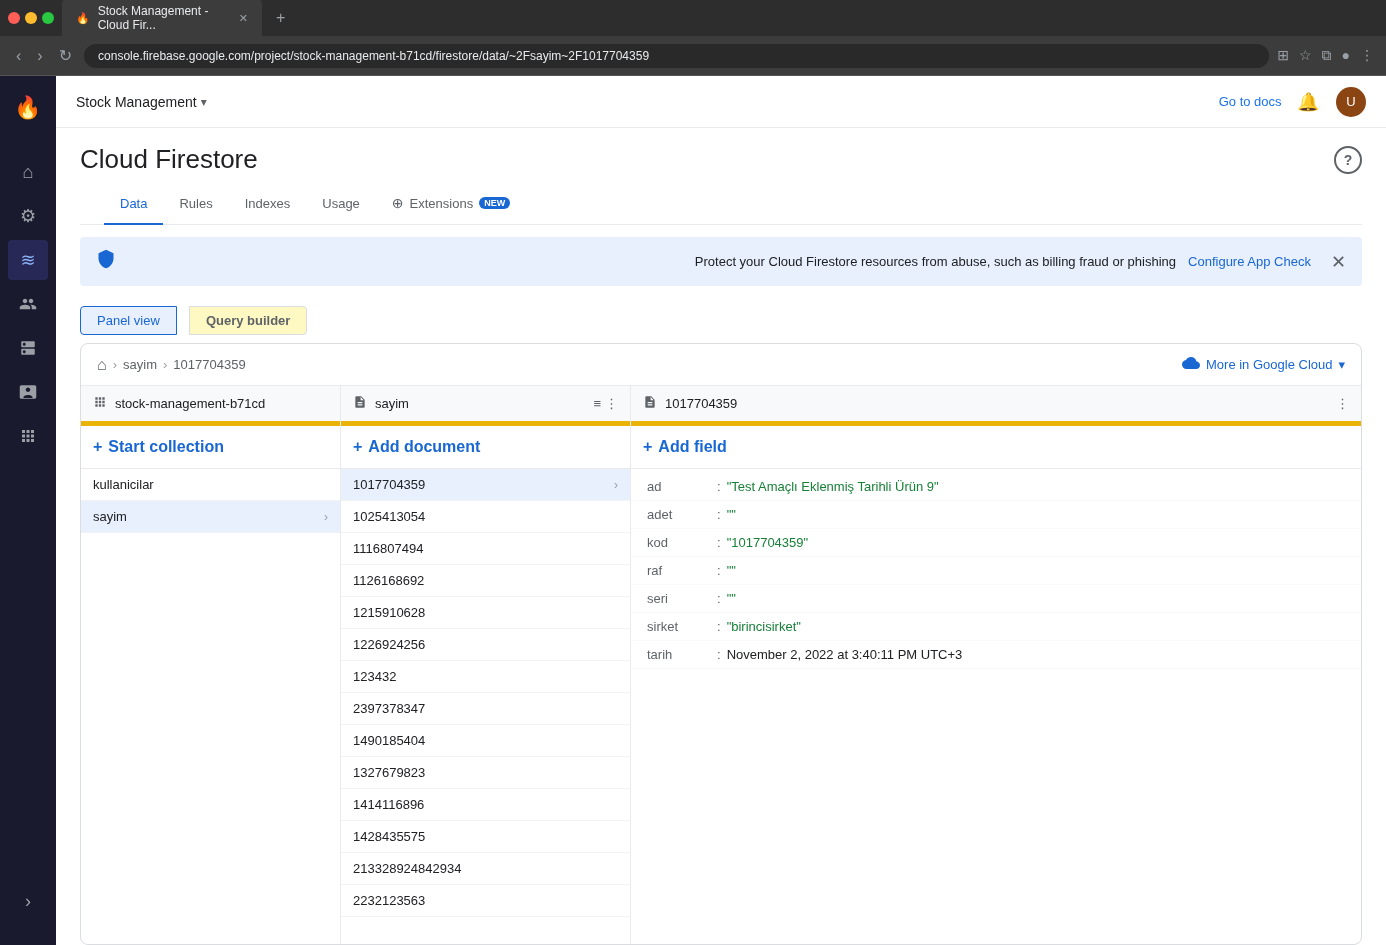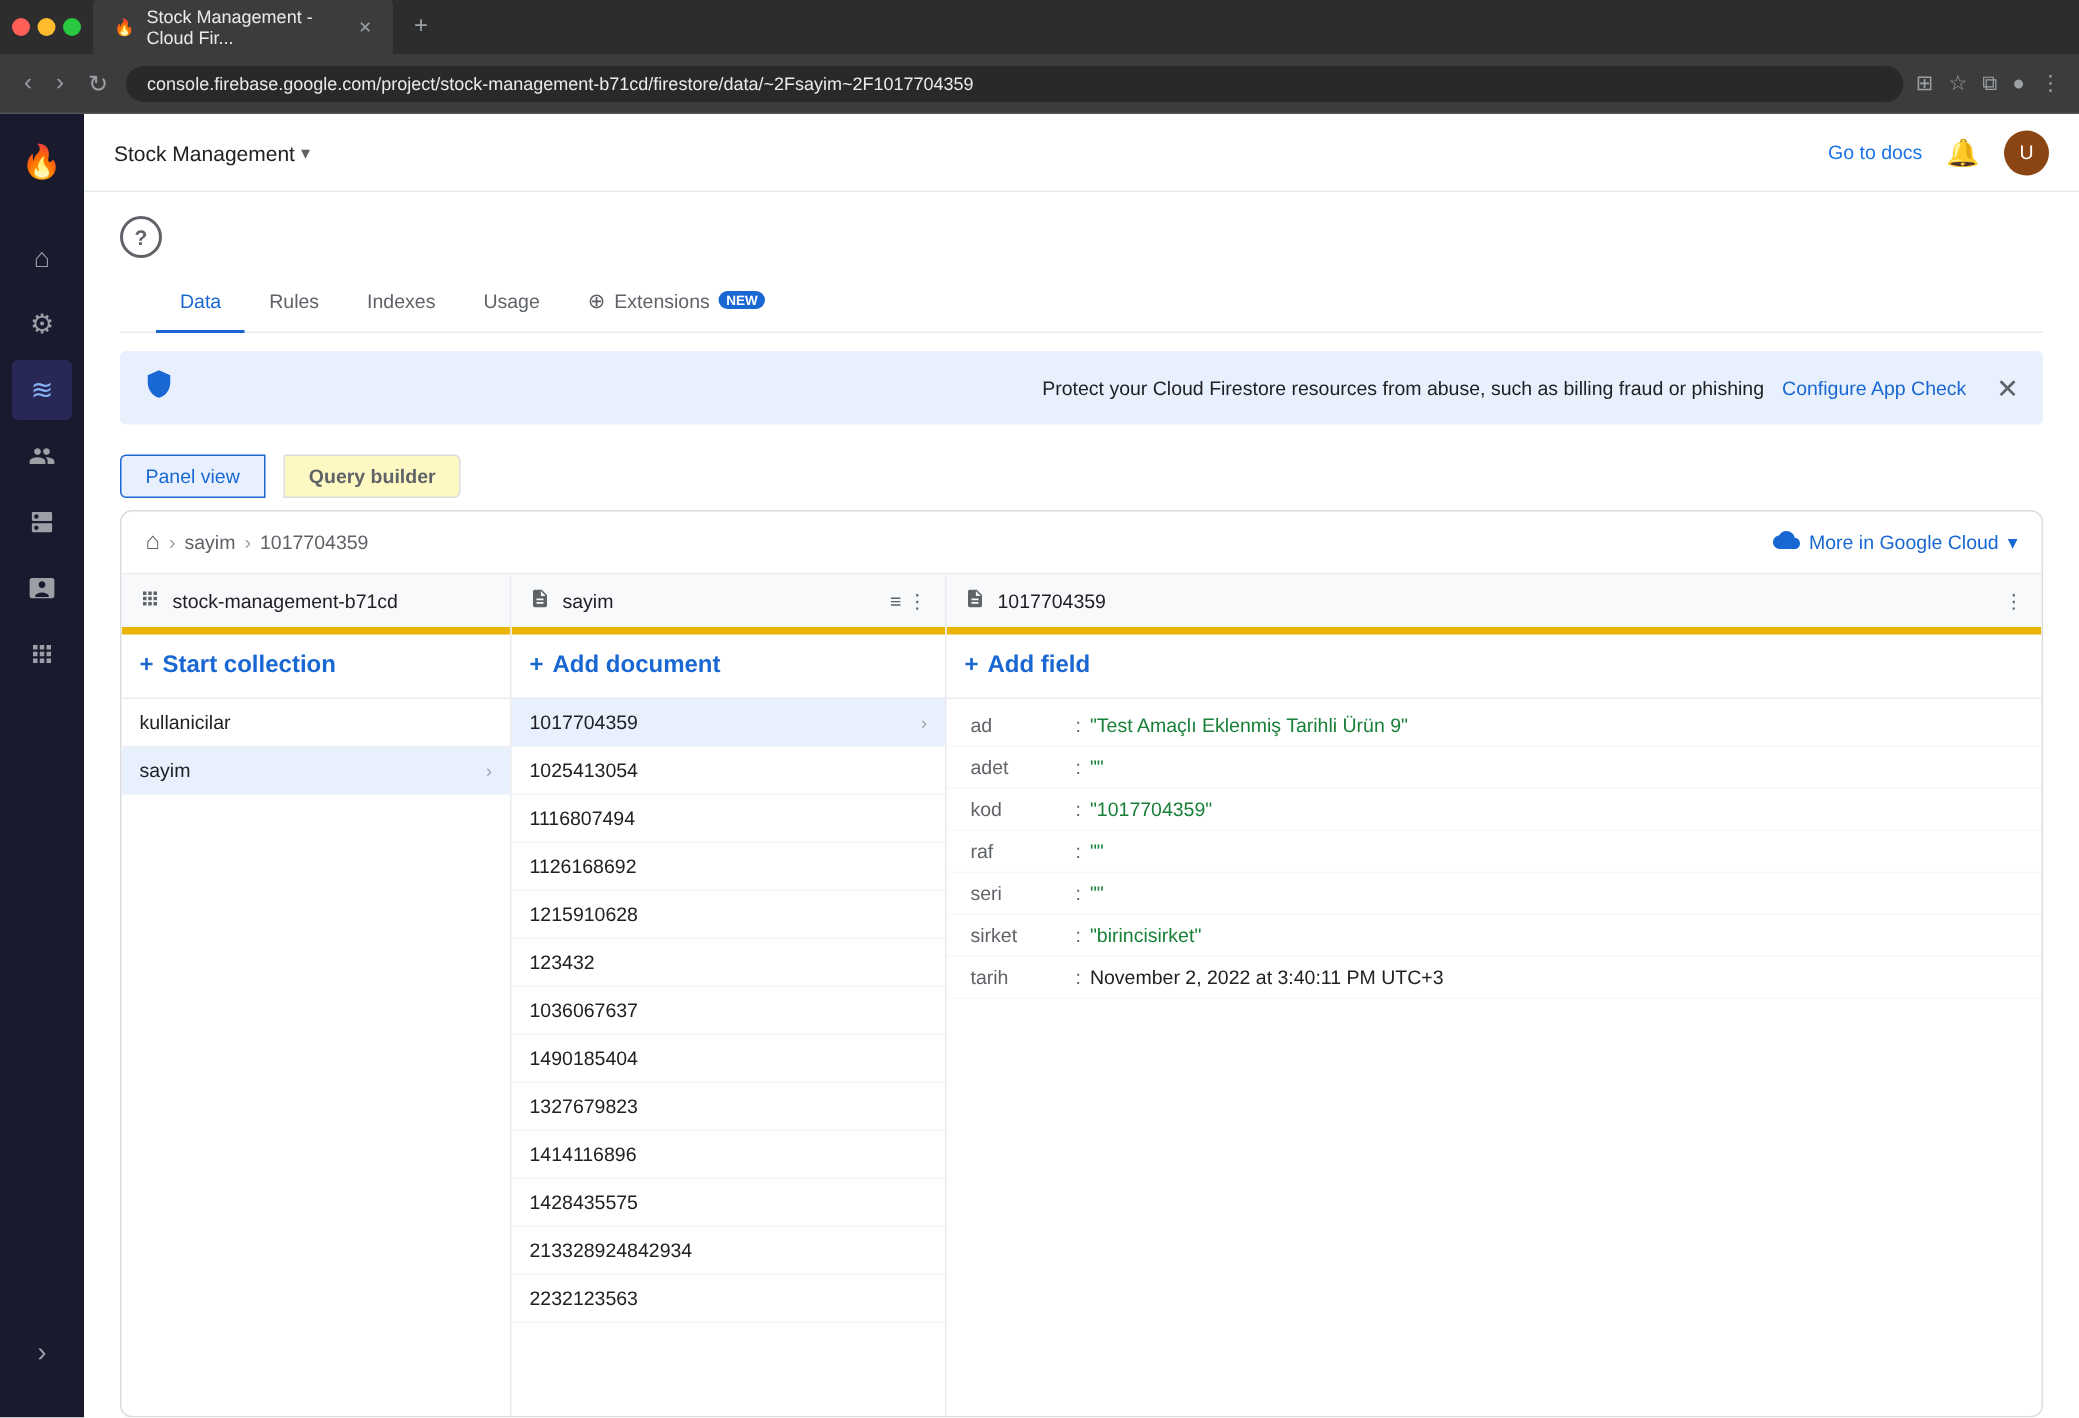--- a/index.html
+++ b/index.html
@@ -199,20 +199,21 @@
       </div>
       <div class="top-bar-right">
         <span class="go-to-docs">Go to docs</span>
         <span class="bell-icon">🔔</span>
         <div class="avatar">U</div>
       </div>
     </div>
 
     <div class="page-header">
       <div class="page-title">
+        <span>Cloud Firestore</span>
         <div class="help-icon">?</div>
       </div>
 
       <div class="tabs">
         <div class="tab active">
           <span>Data</span>
         </div>
         <div class="tab">
           <span>Rules</span>
         </div>
@@ -324,24 +325,27 @@
               <div class="list-item">
                   <span>1116807494</span>
                 </div>
               <div class="list-item">
                   <span>1126168692</span>
                 </div>
               <div class="list-item">
                   <span>1215910628</span>
                 </div>
               <div class="list-item">
+                  <span>1226924256</span>
+                </div>
+              <div class="list-item">
                   <span>123432</span>
                 </div>
               <div class="list-item">
-                  <span>1036067637</span>
+                  <span>2397378347</span>
                 </div>
               <div class="list-item">
                   <span>1490185404</span>
                 </div>
               <div class="list-item">
                   <span>1327679823</span>
                 </div>
               <div class="list-item">
                   <span>1414116896</span>
                 </div>

